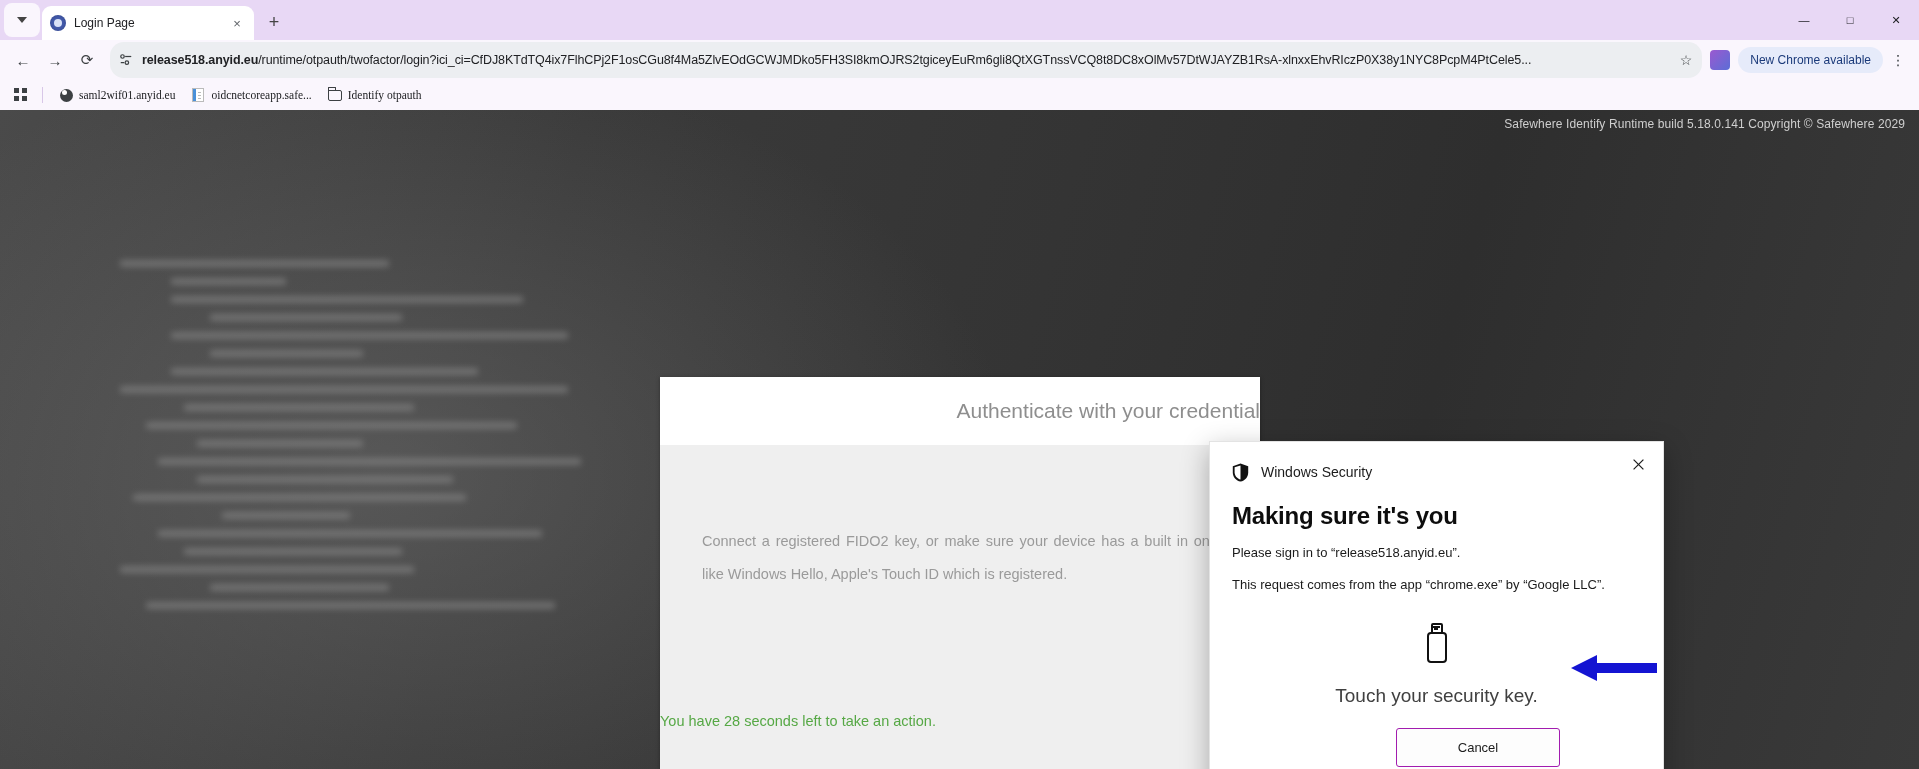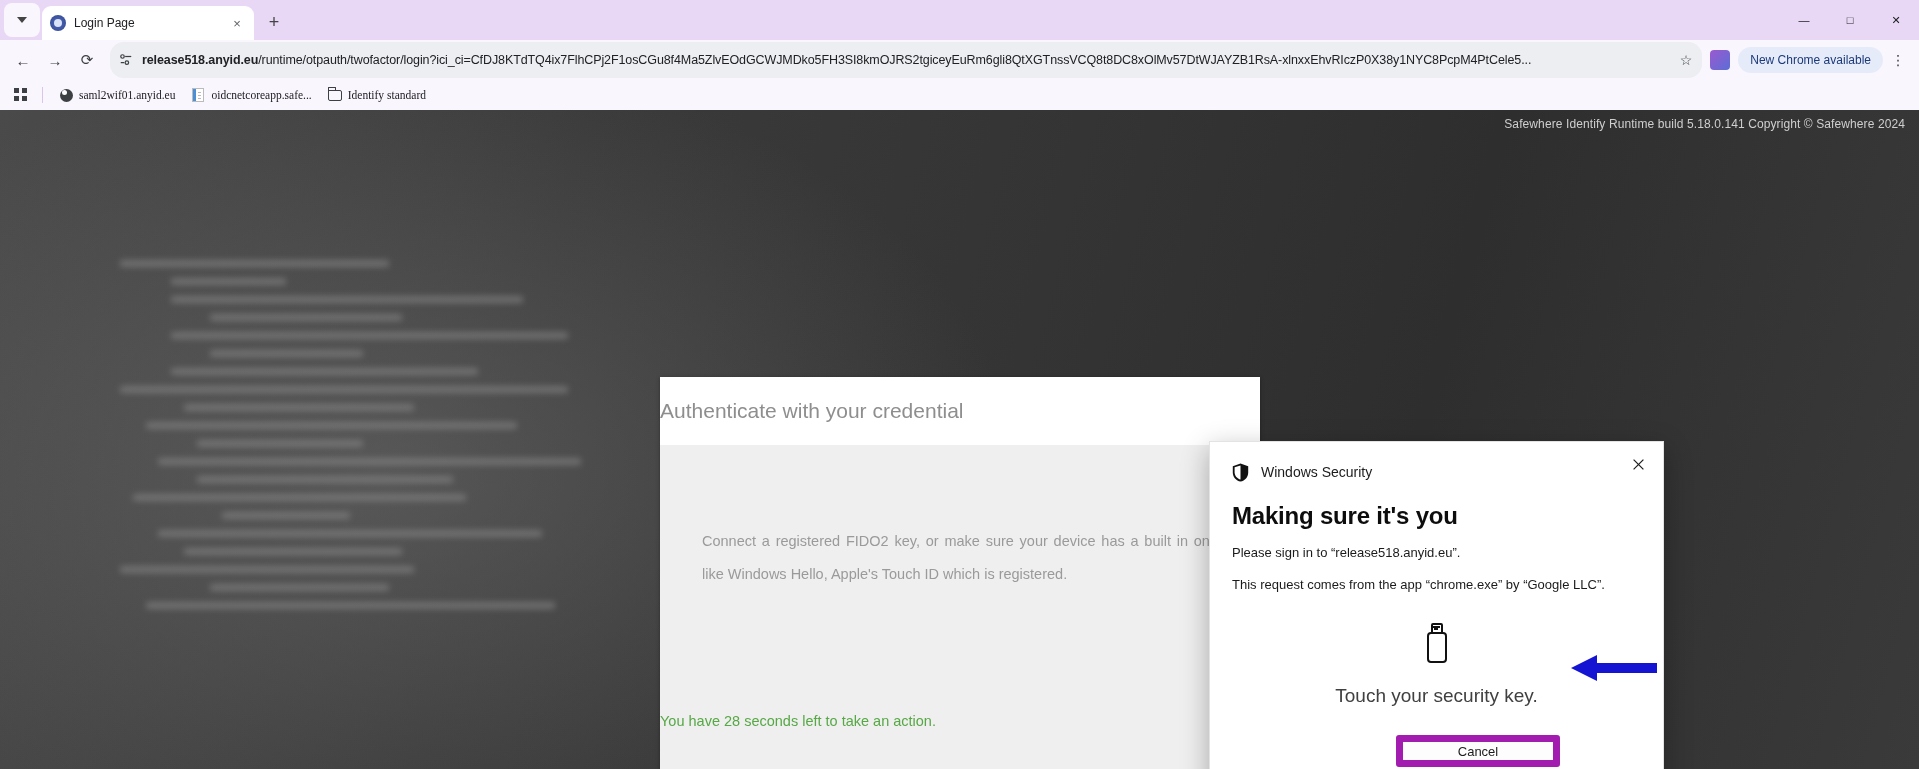--- a/index.html
+++ b/index.html
@@ -140,21 +140,21 @@
     font-size: 12px; color: #cfcfcf; letter-spacing: 0.1px;
   }
 
   
   .card {
     position: absolute; left: 660px; top: 267px; width: 600px; height: 392px;
     background: #efefef; box-shadow: 0 1px 4px rgba(0,0,0,0.35);
     display: flex; flex-direction: column;
   }
   .card-head {
-    background: #ffffff; height: 68px; display: flex; align-items: center; justify-content: flex-start;
+    background: #ffffff; height: 68px; display: flex; align-items: center; justify-content: flex-end;
   }
   .card-title { font-size: 21px; color: #8e8e8e; font-weight: 400; }
   .card-body { flex: 1; position: relative; padding: 80px 42px 0 42px; }
   .card-desc {
     font-size: 14.5px; color: #9a9a9a; line-height: 2.25;
     text-align: justify; text-align-last: left;
   }
   .card-timer {
     position: absolute; left: 0; right: 0; bottom: 40px;
     text-align: left; font-size: 14.5px; color: #56a845;
@@ -200,22 +200,22 @@
   }
   .key-cap::after {
     content:""; position:absolute; left: 1.4px; top: 2.6px; width: 4.6px; height: 2.2px;
     background:#111; box-shadow: 0 0 0 0 #111;
   }
   .key-dots{position:absolute;left:9.4px;top:3.2px;width:7px;height:2px;background:#111;}
   .wsec-action {
     text-align: center; font-size: 19px; color: #404040; margin-top: 22px;
   }
   .wsec-cancel {
-    position: absolute; left: 186px; bottom: 24px; width: 164px; height: 32px;
-    border: 7px solid #a21caf; background: #fdfdfd; border-radius: 3px;
+    position: absolute; left: 186px; bottom: 24px; width: 164px; height: 39px;
+    border: 1px solid #a21caf; background: #fdfdfd; border-radius: 3px;
     display: flex; align-items: center; justify-content: center;
     font-size: 13px; color: #1b1b1b;
   }
 
   
   .arrow {
     position: absolute; left: 1571px; top: 543px; width: 86px; height: 30px;
   }
 </style>
 </head>
@@ -283,21 +283,21 @@
     <div class="bm">
       <span class="bm-fav">
           <span class="doc-fav"></span>
         </span>
       <span>oidcnetcoreapp.safe...</span>
     </div>
     <div class="bm">
       <span class="bm-fav">
           <span class="folder-fav"></span>
         </span>
-      <span>Identify standard</span>
+      <span>Identify otpauth</span>
     </div>
   </div>
 
   <div class="page">
     <div class="bg-photo"></div>
     <div class="bg-code">
       <div class="ln" style="width:42%"></div>
       <div class="ln" style="width:18%;margin-left:8%"></div>
       <div class="ln" style="width:55%;margin-left:8%"></div>
       <div class="ln" style="width:30%;margin-left:14%"></div>
@@ -312,21 +312,21 @@
       <div class="ln" style="width:40%;margin-left:12%"></div>
       <div class="ln" style="width:52%;margin-left:2%"></div>
       <div class="ln" style="width:20%;margin-left:16%"></div>
       <div class="ln" style="width:60%;margin-left:6%"></div>
       <div class="ln" style="width:34%;margin-left:10%"></div>
       <div class="ln" style="width:46%"></div>
       <div class="ln" style="width:28%;margin-left:14%"></div>
       <div class="ln" style="width:64%;margin-left:4%"></div>
     </div>
 
-    <div class="copyright">Safewhere Identify Runtime build 5.18.0.141 Copyright © Safewhere 2024</div>
+    <div class="copyright">Safewhere Identify Runtime build 5.18.0.141 Copyright © Safewhere 2029</div>
 
     <div class="card">
       <div class="card-head">
         <div class="card-title">Authenticate with your credential</div>
       </div>
       <div class="card-body">
         <div class="card-desc">Connect a registered FIDO2 key, or make sure your device has a built in one like Windows Hello, Apple's Touch ID which is registered.</div>
         <div class="card-timer">You have 28 seconds left to take an action.</div>
       </div>
     </div>

